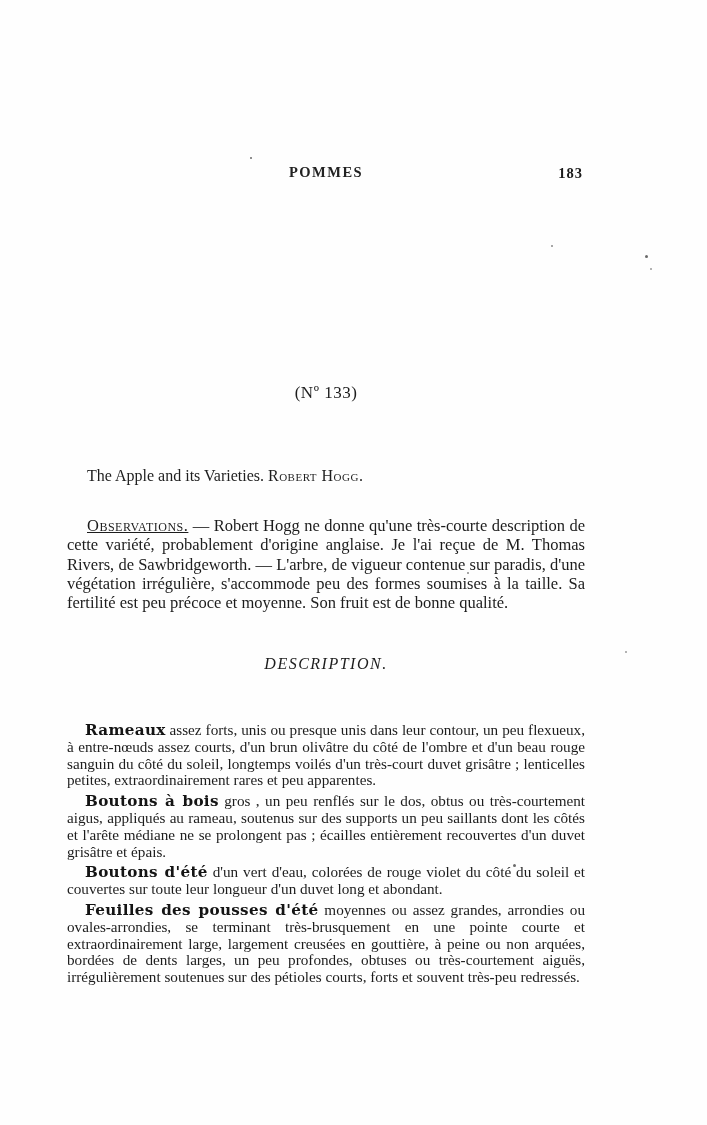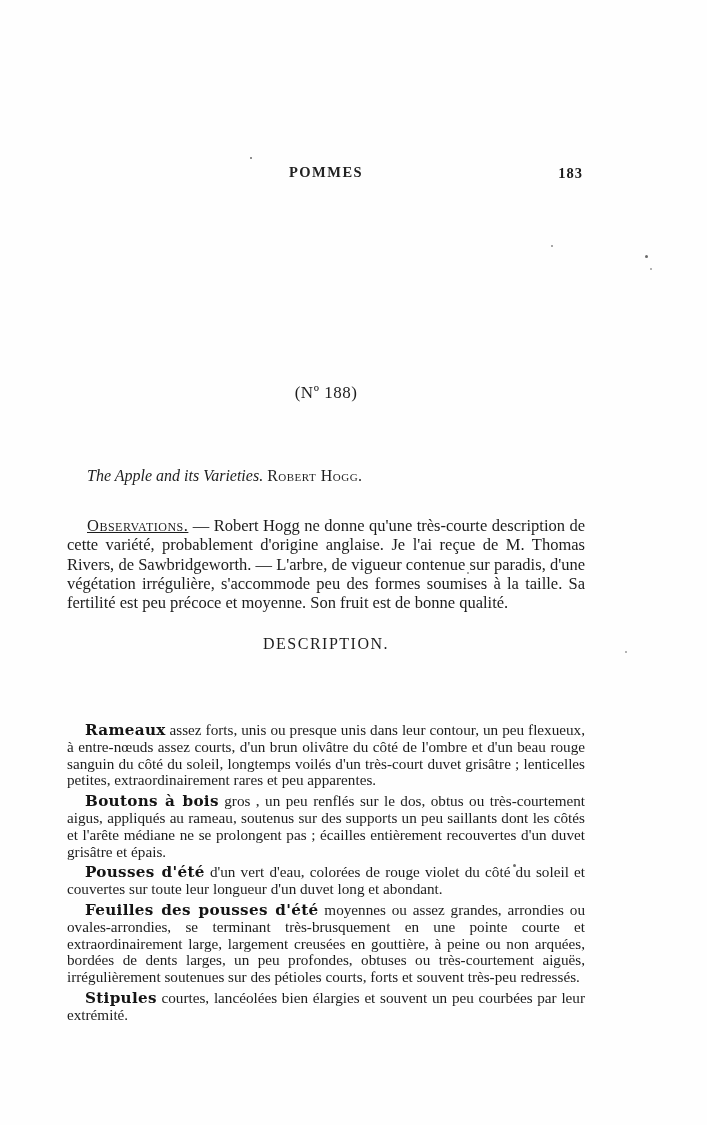--- a/index.html
+++ b/index.html
@@ -64,21 +64,20 @@
     letter-spacing: 0.5px;
     color: #1d1d1d;
   }
   
   .reference {
     top: 467px;
     margin: 0;
     font-size: 16px;
   }
   .reference .work {
-    font-style: italic;
     padding-left: 20px;
   }
   .reference .author {
     font-variant: small-caps;
     letter-spacing: 0.5px;
     font-family: Liberation Serif, serif;
   }
   
   .observations {
     top: 516px;
@@ -89,27 +88,28 @@
     text-indent: 20px;
     color: #1c1c1c;
   }
   .obs-lead {
     font-variant: small-caps;
     letter-spacing: 0.5px;
     text-decoration: underline;
   }
   
   .description-heading {
-    top: 635px;
+    top: 655px;
     margin: 0;
     text-align: center;
     font-size: 16px;
     font-weight: normal;
     letter-spacing: 1.5px;
     color: #1d1d1d;
+    font-style: italic;
   }
   
   .entries {
     top: 686px;
     margin-top: 36px;
   }
   .entry {
     margin: 0 0 4px 0;
     font-size: 15.2px;
     line-height: 16.8px;
@@ -149,21 +149,21 @@
   <div class="speck s5"></div>
   <div class="speck s6"></div>
   <div class="speck s7"></div>
 
   <header class="col running-head">
     <span class="running-title">POMMES</span>
     <span class="page-number">183</span>
   </header>
 
 
-  <div class="col number-line">(Nº 188)</div>
+  <div class="col number-line">(Nº 133)</div>
 
   <p class="col reference">
     <span class="work">The Apple and its Varieties.</span>
     <span class="author">Robert Hogg.</span>
   </p>
 
   <p class="col observations">
     <span class="obs-lead">Observations.</span>
     <span>— Robert Hogg ne donne qu'une très-courte description de cette variété, probablement d'origine anglaise. Je l'ai reçue de M. Thomas Rivers, de Sawbridgeworth. — L'arbre, de vigueur contenue sur paradis, d'une végétation irrégulière, s'accommode peu des formes soumises à la taille. Sa fertilité est peu précoce et moyenne. Son fruit est de bonne qualité.</span>
   </p>
@@ -176,29 +176,25 @@
       <b class="term">Rameaux</b>
       <span>assez forts, unis ou presque unis dans leur contour, un peu flexueux, à entre-nœuds assez courts, d'un brun olivâtre du côté de l'ombre et d'un beau rouge sanguin du côté du soleil, longtemps voilés d'un très-court duvet grisâtre ; lenticelles petites, extraordinairement rares et peu apparentes.</span>
     </p>
 
     <p class="entry">
       <b class="term">Boutons à bois</b>
       <span>gros , un peu renflés sur le dos, obtus ou très-courtement aigus, appliqués au rameau, soutenus sur des supports un peu saillants dont les côtés et l'arête médiane ne se prolongent pas ; écailles entièrement recouvertes d'un duvet grisâtre et épais.</span>
     </p>
 
     <p class="entry">
-      <b class="term">Pousses d'été</b>
+      <b class="term">Boutons d'été</b>
       <span>d'un vert d'eau, colorées de rouge violet du côté du soleil et couvertes sur toute leur longueur d'un duvet long et abondant.</span>
     </p>
 
     <p class="entry">
       <b class="term">Feuilles des pousses d'été</b>
       <span>moyennes ou assez grandes, arrondies ou ovales-arrondies, se terminant très-brusquement en une pointe courte et extraordinairement large, largement creusées en gouttière, à peine ou non arquées, bordées de dents larges, un peu profondes, obtuses ou très-courtement aiguës, irrégulièrement soutenues sur des pétioles courts, forts et souvent très-peu redressés.</span>
     </p>
 
-    <p class="entry">
-      <b class="term">Stipules</b>
-      <span>courtes, lancéolées bien élargies et souvent un peu courbées par leur extrémité.</span>
-    </p>
 
   </section>
 
 </div>
 
 </body></html>

